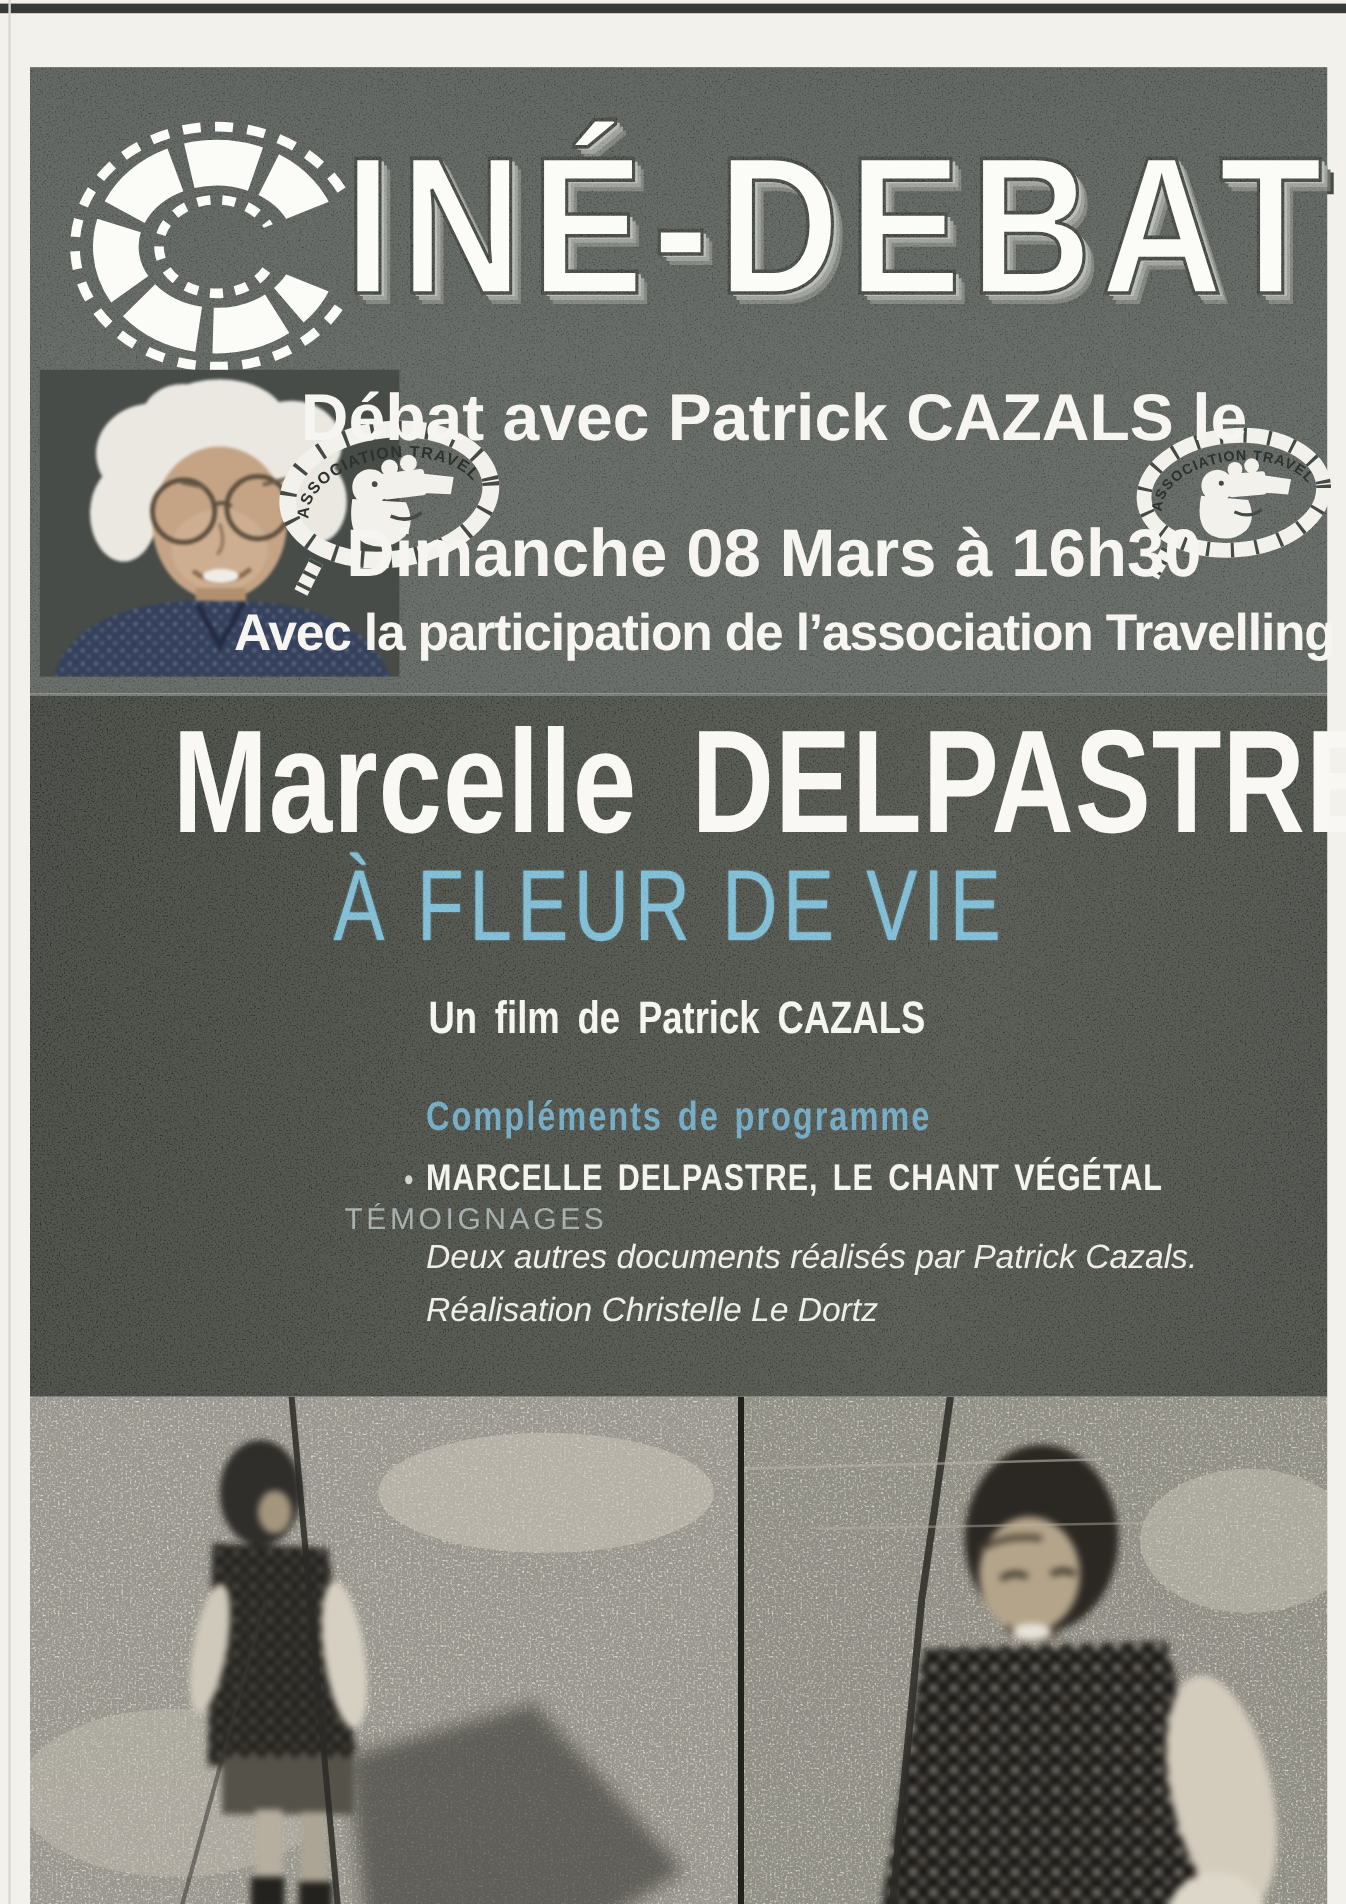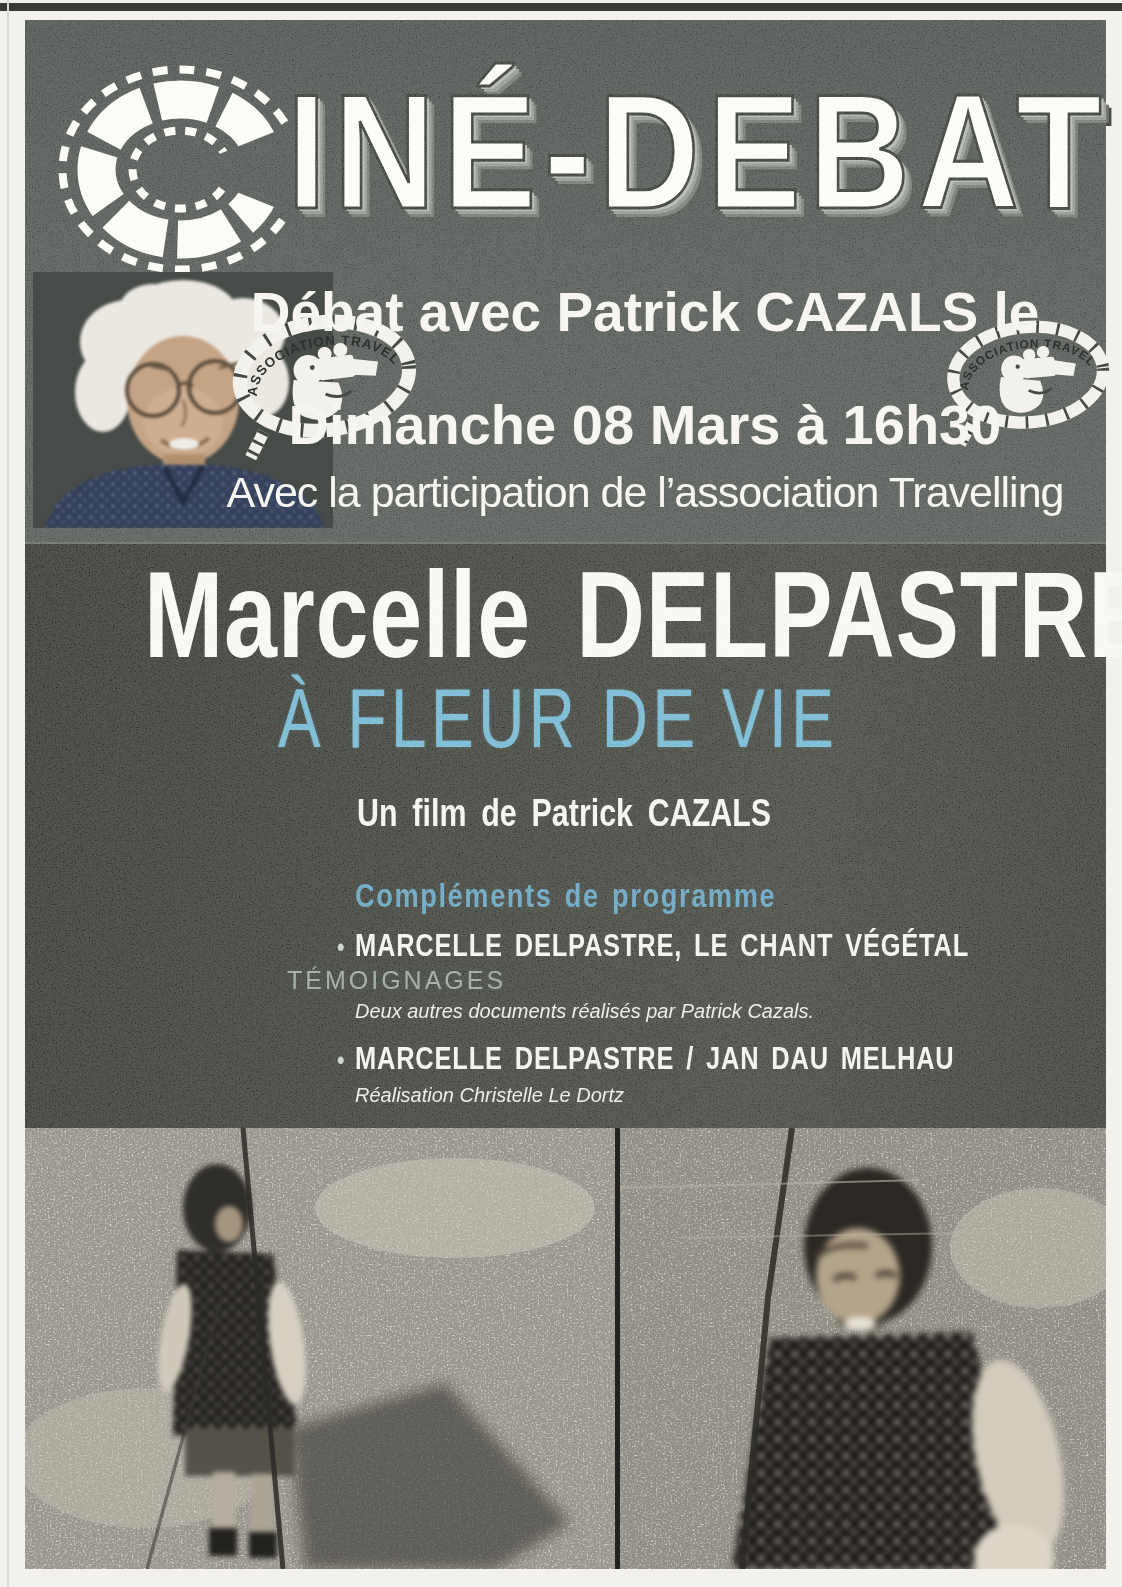--- a/index.html
+++ b/index.html
@@ -5,21 +5,21 @@
   * { margin:0; padding:0; box-sizing:border-box; }
   html,body { width:1122px; height:1587px; }
   body {
     position:relative; overflow:hidden;
     background:#f3f1ec;
     font-family:"Liberation Sans", sans-serif;
   }
   .scan-top-line { position:absolute; left:0; top:3px; width:1122px; height:8px; background:#383a38; }
   .scan-edge { position:absolute; left:7px; top:0; width:2px; height:1587px; background:#d9d7d1; }
 
-  .poster { position:absolute; left:25px; top:20px; width:1081px; height:1087px; }
+  .poster { position:absolute; left:25px; top:56px; width:1081px; height:1087px; }
 
   
   .header-section { position:absolute; left:0; top:0; width:1081px; height:522px;
     background:linear-gradient(180deg,#454a47 0%,#4b504c 45%,#4d524e 100%); }
   .body-section { position:absolute; left:0; top:522px; width:1081px; height:586px;
     background:linear-gradient(100deg,#2b2f28 0%,#363a32 40%,#3c4038 70%,#333730 100%);
     border-top:2px solid #63675f; }
   .photos-row { position:absolute; left:0; top:1108px; width:1081px; height:441px; background:#dcd8d0; }
 
   .poster-noise { position:absolute; left:0; top:0; width:1081px; height:1108px; opacity:.5; pointer-events:none; }
@@ -35,21 +35,21 @@
     -webkit-text-stroke:3px #2e322d;
     text-shadow: 4px 3px 0 #aeb2ac, 7px 6px 0 #8f938d, 10px 9px 0 #6f736d, 13px 12px 0 #474b45;
   }
 
   
   .header-lines { position:absolute; left:170px; top:0; width:900px; height:522px; text-align:center; z-index:3; }
   .hline { position:absolute; left:0; width:100%; color:#f6f5f1; white-space:nowrap; }
   .hline-1 { top:216px; font-size:55px; font-weight:bold;margin-top:44px; }
   .hline-2 { top:294px; font-size:55px; font-weight:bold; }
   .hline-3 { top:372px; font-size:56px; font-weight:bold; }
-  .hline-4 { top:448px; font-size:43px; font-weight:normal; letter-spacing:-1px; }
+  .hline-4 { top:448px; font-size:43px; font-weight:bold; letter-spacing:-1px; }
 
   .portrait { position:absolute; left:8px; top:252px; z-index:2; }
   .stamp { position:absolute; z-index:2; }
   .stamp-left  { left:203px; top:286px; transform:rotate(-7deg); }
   .stamp-right { left:918px; top:290px; transform:rotate(-5deg); }
 
   
   .film-name { position:absolute; top:10px; left:0; width:100%; text-align:center;
     font-size:122px; font-weight:bold; color:#f8f7f3; line-height:1; white-space:nowrap;
     transform:scale(.78,1); transform-origin:center top; letter-spacing:1px; }
@@ -67,21 +67,21 @@
   .program-heading { font-size:34px; font-weight:bold; color:#5f9fbd; white-space:nowrap;
     letter-spacing:2px; word-spacing:4px; transform:scaleX(.8); transform-origin:left top; }
   .prog-item { margin-top:11px; }
   .prog-title-row { position:relative; }
   .prog-title { display:inline-block; font-size:31px; font-weight:bold; color:#f2f1ec; white-space:nowrap;
     letter-spacing:1px; word-spacing:5px; transform:scaleX(.82); transform-origin:left top; line-height:40px; }
   .prog-title::before { content:"•"; position:absolute; left:-22px; top:1px; color:#c9cec9; font-size:26px; }
   .prog-suffix { display:inline-block; font-size:25px; font-weight:normal; color:#98a3a0;
     letter-spacing:3px; margin-left:-68px; vertical-align:baseline; }
   .prog-suffix:empty { display:none; }
-  .prog-note { font-size:20px; font-style:italic; color:#eceae3; line-height:33px; white-space:nowrap;
+  .prog-note { font-size:28px; font-style:italic; color:#eceae3; line-height:33px; white-space:nowrap;
     letter-spacing:0; }
   .prog-note:empty { display:none; }
 
   
   .photo { position:absolute; top:0; height:441px; }
   .photo-left { left:0; width:590px; }
   .photo-right { left:595px; width:486px; }
   .photo-divider { position:absolute; left:590px; top:0; width:5px; height:441px; background:#21211d; }
 </style>
 </head>
@@ -220,23 +220,20 @@
 
 
       <div class="prog-item">
         <div class="prog-title-row">
           <span class="prog-title">MARCELLE DELPASTRE, LE CHANT VÉGÉTAL</span><span class="prog-suffix">TÉMOIGNAGES</span>
         </div>
         <div class="prog-note">Deux autres documents réalisés par Patrick Cazals.</div>
       </div>
 
       <div class="prog-item">
-        <div class="prog-title-row">
-          <span class="prog-title">MARCELLE DELPASTRE / JAN DAU MELHAU</span>
-        </div>
         <div class="prog-note">Réalisation Christelle Le Dortz</div>
       </div>
     </div>
   </div>
 
   <svg class="poster-noise" width="1081" height="1108">
     <rect width="1081" height="1108" filter="url(#speckWhite)" opacity=".35"></rect>
   </svg>
 
   <div class="photos-row">

